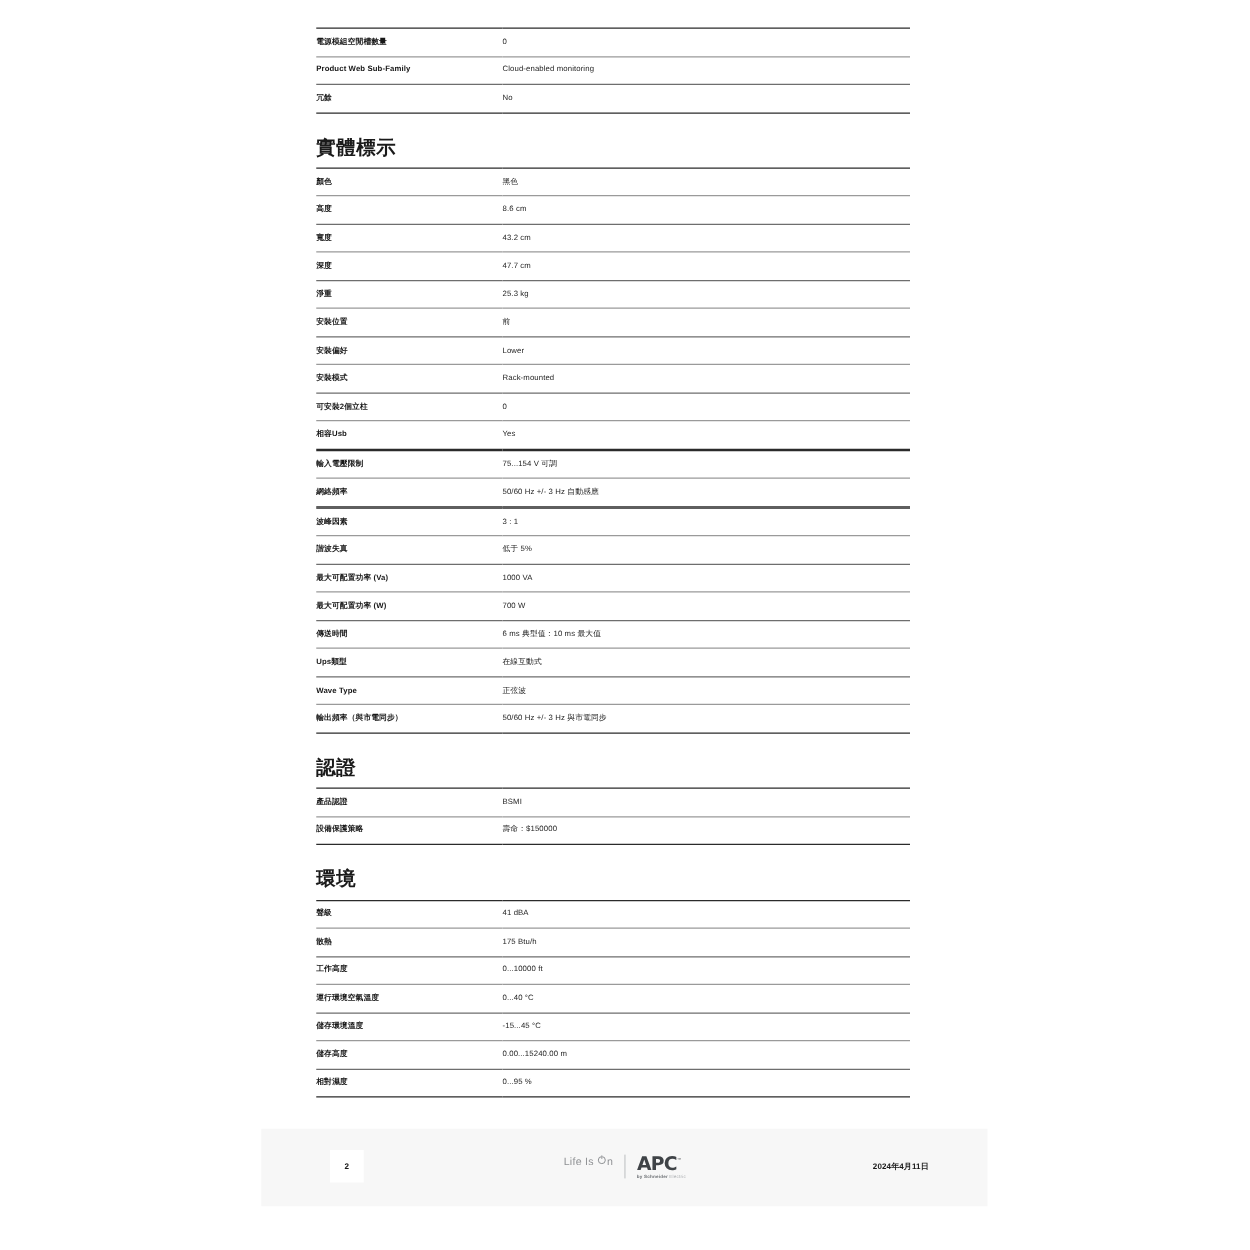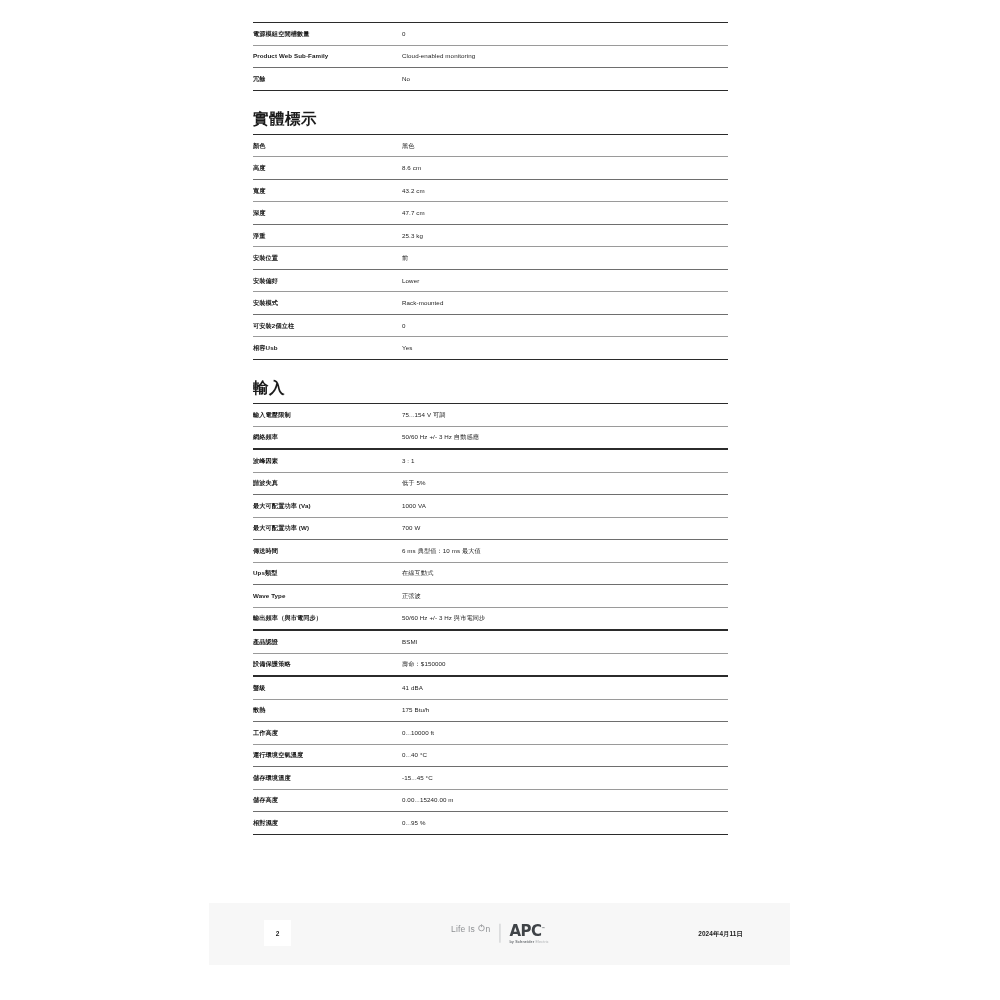--- a/index.html
+++ b/index.html
@@ -241,21 +241,20 @@
             <tr>
               <td class="label">可安裝2個立柱</td>
               <td class="value">0</td>
             </tr>
             <tr>
               <td class="label">相容Usb</td>
               <td class="value">Yes</td>
             </tr>
           </tbody>
         </table>
-        <div class="section-heading">輸入</div>
         <table class="spec-table">
           <tbody>
             <tr>
               <td class="label">輸入電壓限制</td>
               <td class="value">75...154 V 可調</td>
             </tr>
             <tr>
               <td class="label">網絡頻率</td>
               <td class="value">50/60 Hz +/- 3 Hz 自動感應</td>
             </tr>
@@ -290,32 +289,34 @@
             <tr>
               <td class="label">Wave Type</td>
               <td class="value">正弦波</td>
             </tr>
             <tr>
               <td class="label">輸出頻率（與市電同步）</td>
               <td class="value">50/60 Hz +/- 3 Hz 與市電同步</td>
             </tr>
           </tbody>
         </table>
+        <div class="section-heading">認證</div>
         <table class="spec-table">
           <tbody>
             <tr>
               <td class="label">產品認證</td>
               <td class="value">BSMI</td>
             </tr>
             <tr>
               <td class="label">設備保護策略</td>
               <td class="value">壽命：$150000</td>
             </tr>
           </tbody>
         </table>
+        <div class="section-heading">環境</div>
         <table class="spec-table">
           <tbody>
             <tr>
               <td class="label">聲級</td>
               <td class="value">41 dBA</td>
             </tr>
             <tr>
               <td class="label">散熱</td>
               <td class="value">175 Btu/h</td>
             </tr>

